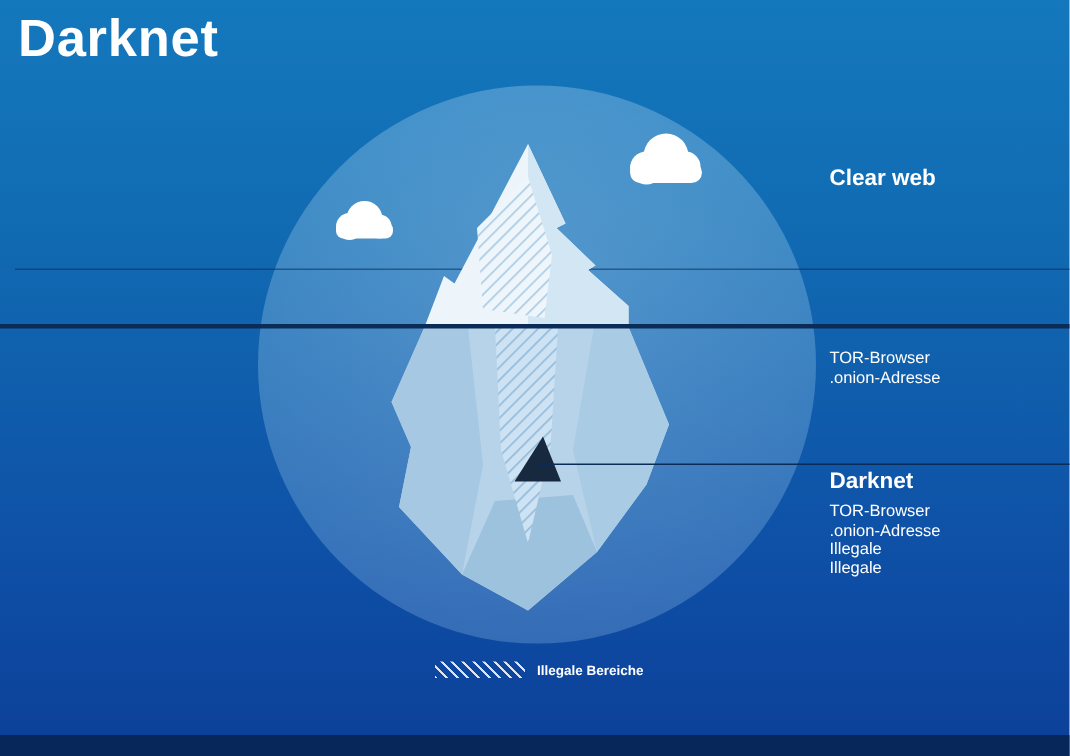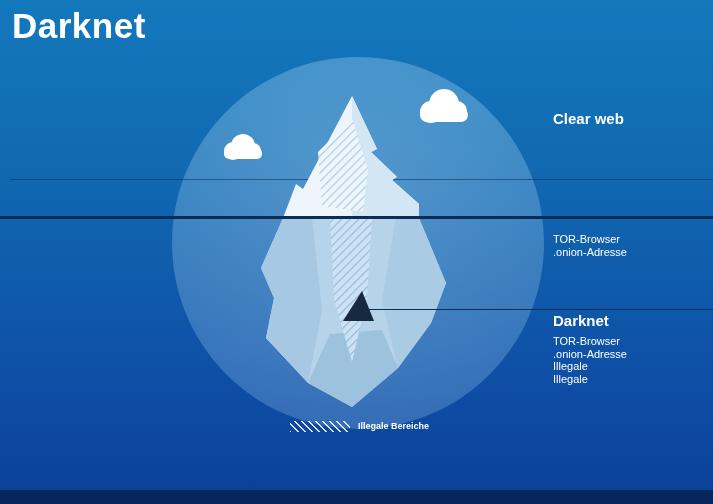--- a/index.html
+++ b/index.html
@@ -31,21 +31,21 @@
   }
   .label{position:absolute;left:553px;color:#ffffff;z-index:5;}
   .label .h{font-size:15px;font-weight:bold;line-height:17px;}
   .label .sub{font-size:8.5px;font-weight:bold;line-height:11px;}
   .label .note{font-size:11px;line-height:12.5px;}
   .lbl-clearweb{top:110px;}
   .lbl-deepweb{top:184px;}
   .lbl-tornotes{top:233px;}
   .lbl-darknet{top:312px;}
   .lbl-darknet .h{margin-bottom:6px;}
-  .legend{position:absolute;left:290px;top:421px;z-index:5;display:flex;}
+  .legend{position:absolute;left:290px;top:441px;z-index:5;display:flex;align-items:center;}
   .legend-swatch{
     width:60px;height:11px;margin-right:8px;
     background:repeating-linear-gradient(45deg,rgba(255,255,255,0.85) 0px,rgba(255,255,255,0.85) 1.4px,rgba(255,255,255,0) 1.4px,rgba(255,255,255,0) 5px);
   }
   .legend-text{color:#ffffff;font-size:9px;font-weight:bold;}
   .footer-bar{
     position:absolute;left:0;bottom:0;width:713px;height:14px;z-index:6;
     background:#07275a;
   }
 </style>

